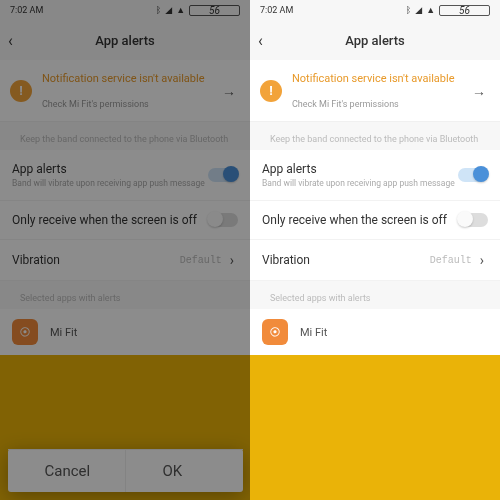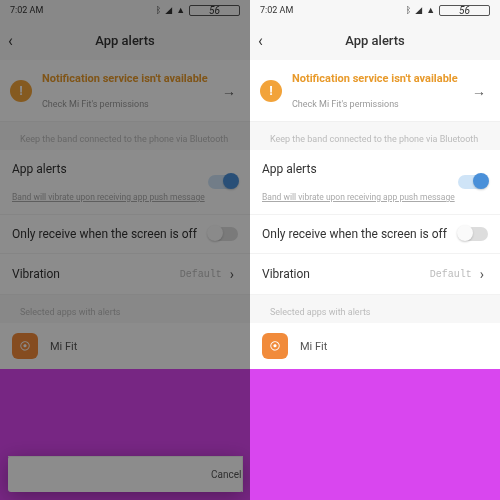--- a/index.html
+++ b/index.html
@@ -1,50 +1,50 @@
 <!DOCTYPE html>
 <html><head>
 <meta charset="utf-8">
 <style>
   * { box-sizing: border-box; margin: 0; padding: 0; font-family: -apple-system, Roboto, sans-serif; }
   body { width: 500px; height: 500px; display: flex; background: #fff; }
-  .phone { width: 250px; height: 500px; position: relative; overflow: hidden; background: #d946ef; }
+  .phone { width: 250px; height: 500px; position: relative; overflow: hidden; background: #eab308; }
   .phone.left { filter: brightness(0.55); }
   .phone.left .screen { background: #f0f0f0; }
   .statusbar { height: 20px; display: flex; justify-content: space-between; align-items: center; padding: 0 10px; font-size: 9px; color: #333; background: #f7f7f7; }
   .status-icons { display: flex; gap: 4px; align-items: center; font-size: 9px; }
   .header { height: 40px; display: flex; align-items: center; padding: 0 8px; background: #f7f7f7; }
   .back { width: 20px; font-size: 16px; color: #333; }
   .title { flex: 1; text-align: center; font-size: 13px; font-weight: 500; color: #333; margin-left: -20px; }
   .screen { background: #fff; }
   .banner { display: flex; align-items: center; padding: 12px 10px; background: #fff; border-bottom: 1px solid #f0f0f0; }
   .warn-icon { width: 22px; height: 22px; border-radius: 50%; background: #f2a33a; display: flex; align-items: center; justify-content: center; color: #fff; font-size: 13px; font-weight: bold; margin-right: 10px; flex-shrink: 0; }
   .banner-text { flex: 1; }
-  .banner-title { font-size: 11px; color: #e89a2b; font-weight: 700; }
+  .banner-title { font-size: 11px; color: #e89a2b; font-weight: 400; }
   .banner-sub { font-size: 9px; color: #999; margin-top: 14px; }
   .arrow { color: #555; font-size: 14px; padding: 0 4px; }
   .section-hint { font-size: 9px; color: #bbb; padding: 12px 20px 6px; background: #f7f7f7; }
   .row { display: flex; align-items: center; padding: 12px; background: #fff; border-bottom: 1px solid #f2f2f2; }
   .row-text { flex: 1; }
   .row-title { font-size: 12px; color: #333; }
-  .row-sub { font-size: 8.5px; color: #aaa; margin-top: 16px; text-decoration: underline; }
+  .row-sub { font-size: 8.5px; color: #aaa; margin-top: 2px; }
   .row-value { font-size: 10px; color: #bbb; margin-right: 4px; font-family: Liberation Mono, monospace; }
   .toggle { width: 30px; height: 14px; border-radius: 8px; position: relative; }
   .toggle.on { background: #cfe4f7; }
   .toggle.on::after { content: ""; position: absolute; right: -1px; top: -2px; width: 16px; height: 16px; border-radius: 50%; background: #4a90d9; box-shadow: 0 1px 2px rgba(0,0,0,0.2); }
   .toggle.off { background: #ddd; }
   .toggle.off::after { content: ""; position: absolute; left: -1px; top: -2px; width: 16px; height: 16px; border-radius: 50%; background: #fafafa; box-shadow: 0 1px 2px rgba(0,0,0,0.2); }
   .app-row { display: flex; align-items: center; padding: 10px 12px; background: #fff; }
   .app-icon { width: 26px; height: 26px; border-radius: 6px; background: #f18b3b; margin-right: 12px; display:flex; align-items:center; justify-content:center; color:#fff; font-size:11px; }
   .app-name { font-size: 11px; color: #555; }
   .dialog-overlay { position: absolute; left: 0; right: 0; bottom: 0; top: 0; display: flex; align-items: flex-end; }
   .dialog { background: #fff; width: 94%; margin: 0 auto 8px; border-radius: 3px; box-shadow: 0 4px 20px rgba(0,0,0,0.3); }
   .dialog-msg { padding: 20px 16px; font-size: 11px; color: #555; }
   .dialog-btns { display: flex; border-top: 1px solid #eee; }
-  .dialog-btn { flex: 1; text-align: right; padding: 12px 0; font-size: 10px; color: #555; margin-left: 37px; }
+  .dialog-btn { flex: 1; text-align: left; padding: 12px 0; font-size: 15px; color: #555; margin-left: 37px; }
   .dialog-btn:first-child { border-right: 1px solid #eee; }
   .batt { display:inline-block; border:1px solid #555; border-radius:2px; padding:0 19px; font-size:10px; line-height:9px;font-style:italic; }
 </style>
 </head>
 <body>
 
 <div class="phone left">
   <div class="statusbar">
     <span>7:02 AM</span>
     <span class="status-icons">
@@ -91,20 +91,21 @@
     <div class="section-hint">Selected apps with alerts</div>
     <div class="app-row">
       <div class="app-icon">⦿</div>
       <div class="app-name">Mi Fit</div>
     </div>
   </div>
   <div class="dialog-overlay">
     <div class="dialog">
       <div class="dialog-btns">
         <div class="dialog-btn">Cancel</div>
+        <div class="dialog-btn">OK</div>
       </div>
     </div>
   </div>
 </div>
 
 <div class="phone">
   <div class="statusbar">
     <span>7:02 AM</span>
     <span class="status-icons">
       <span>ᛒ</span>

